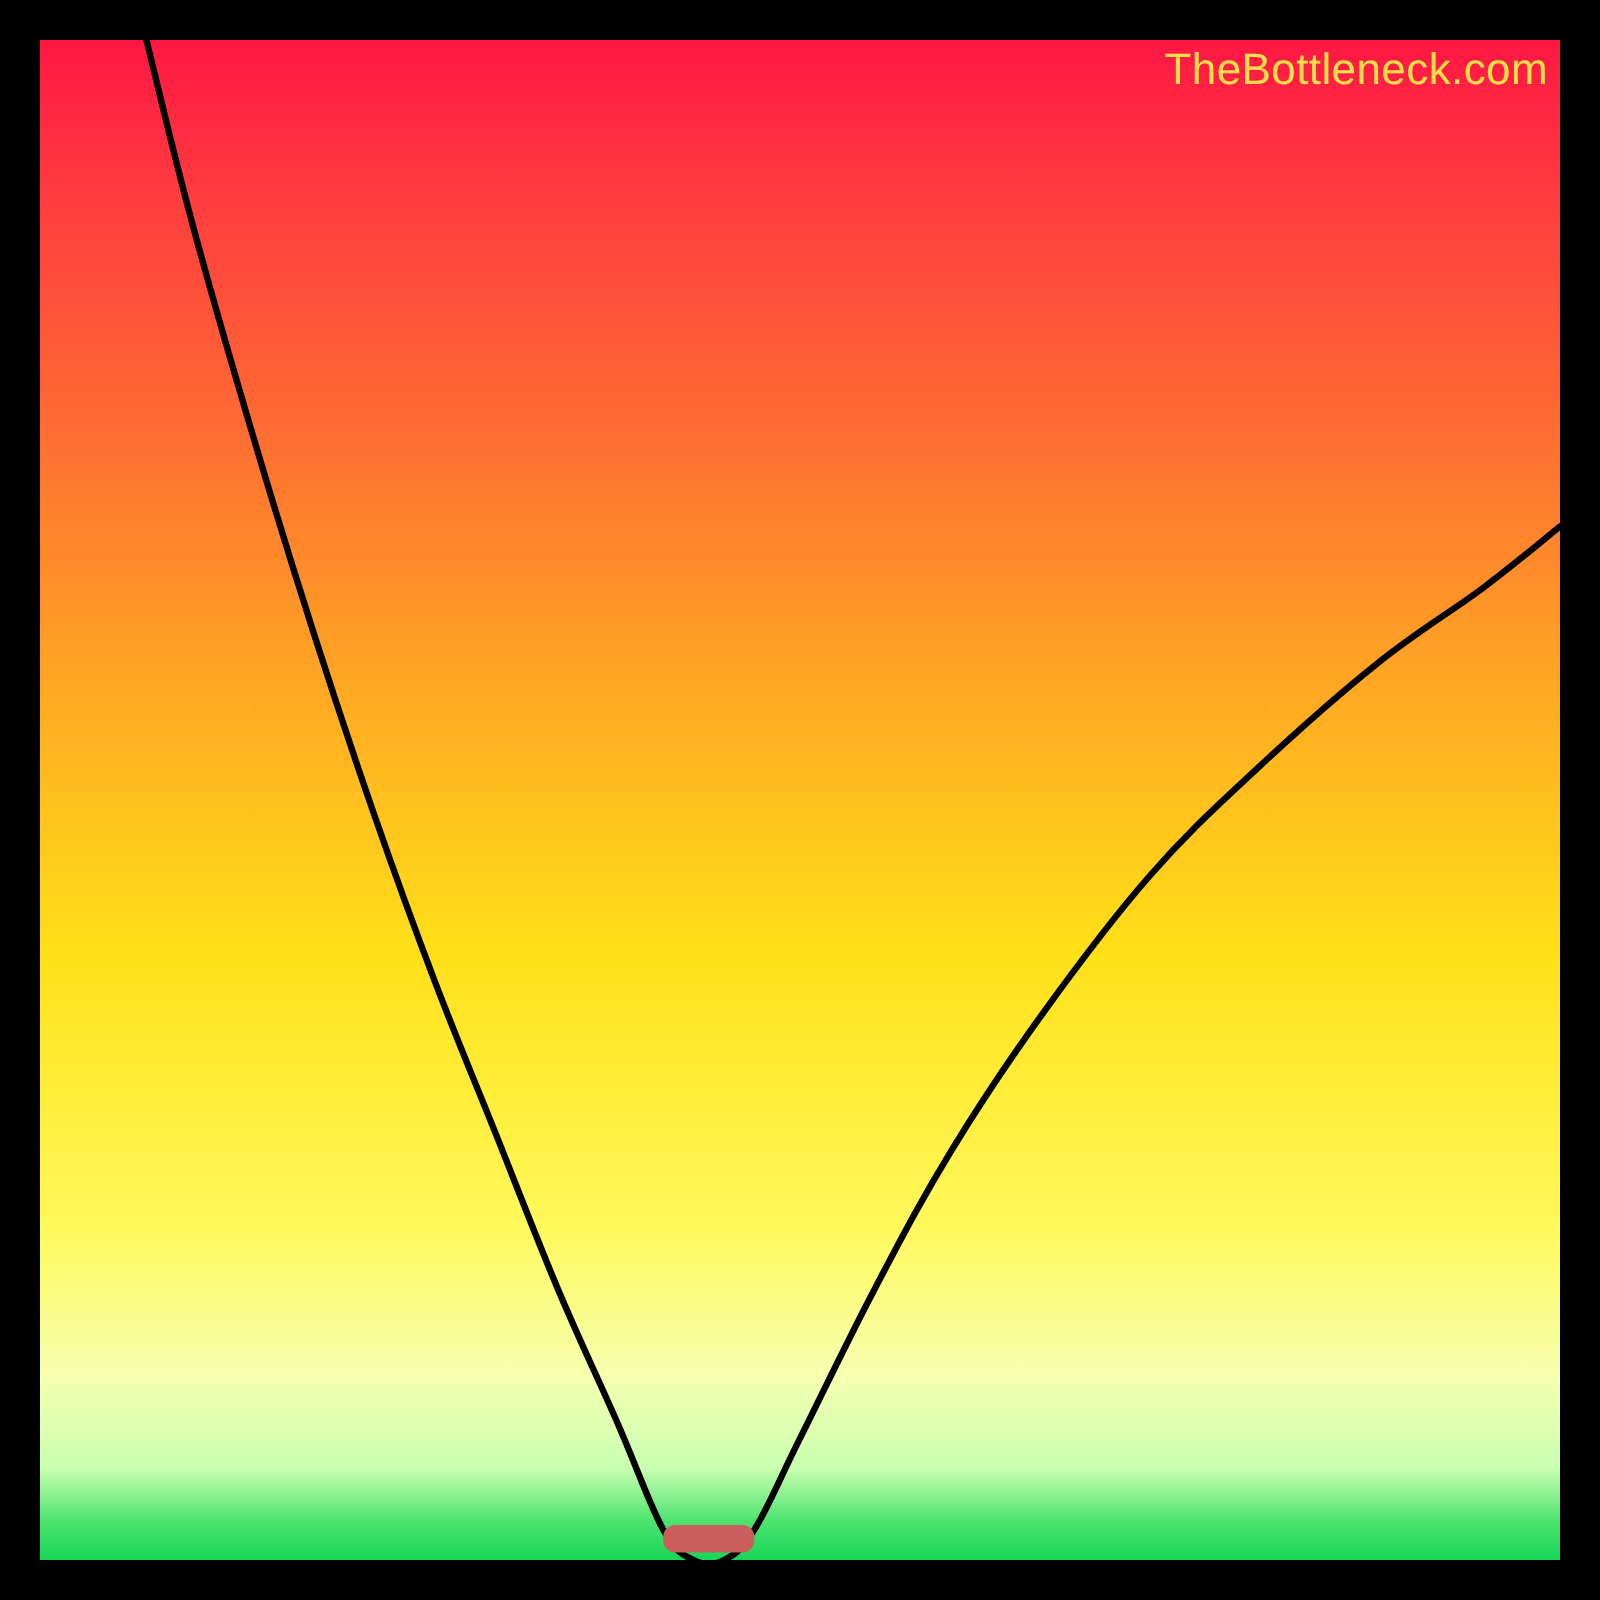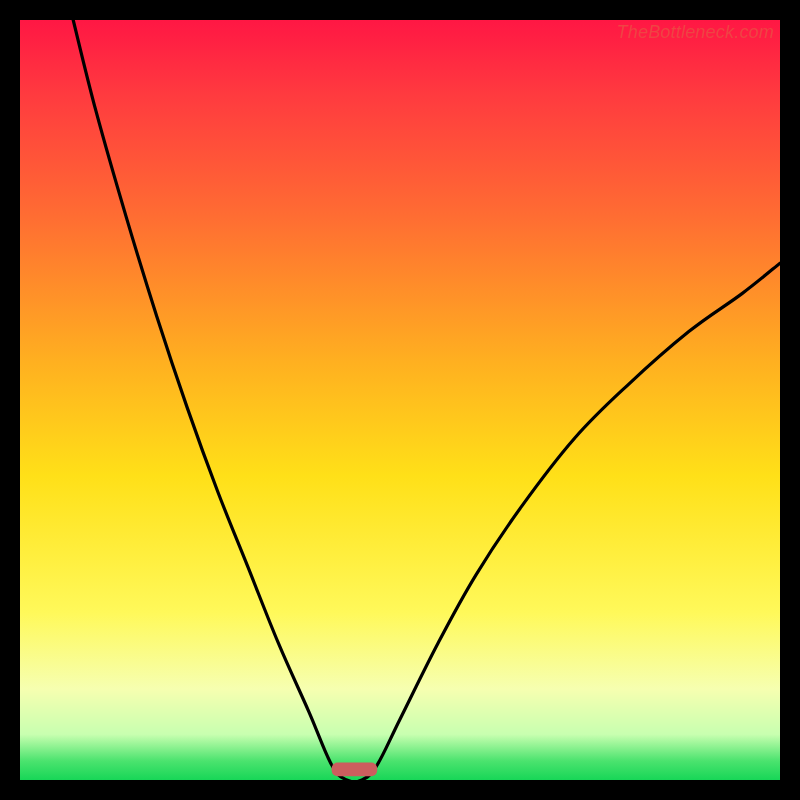--- a/index.html
+++ b/index.html
@@ -23,26 +23,25 @@
     position: absolute;
     left: 0;
     top: 0;
     width: 760px;
     height: 760px;
   }
   .watermark {
     position: absolute;
     top: 2px;
     right: 6px;
-    color: #ef4444;
-    font-size: 18px;
+    color: #fde047;
+    font-size: 22px;
     font-weight: 500;
     letter-spacing: 0.2px;
     z-index: 5;
-    font-style: italic;
   }
   svg {
     display: block;
   }
 </style>
 </head>
 <body>
 
 <div class="frame">
   <div class="watermark">TheBottleneck.com</div>

